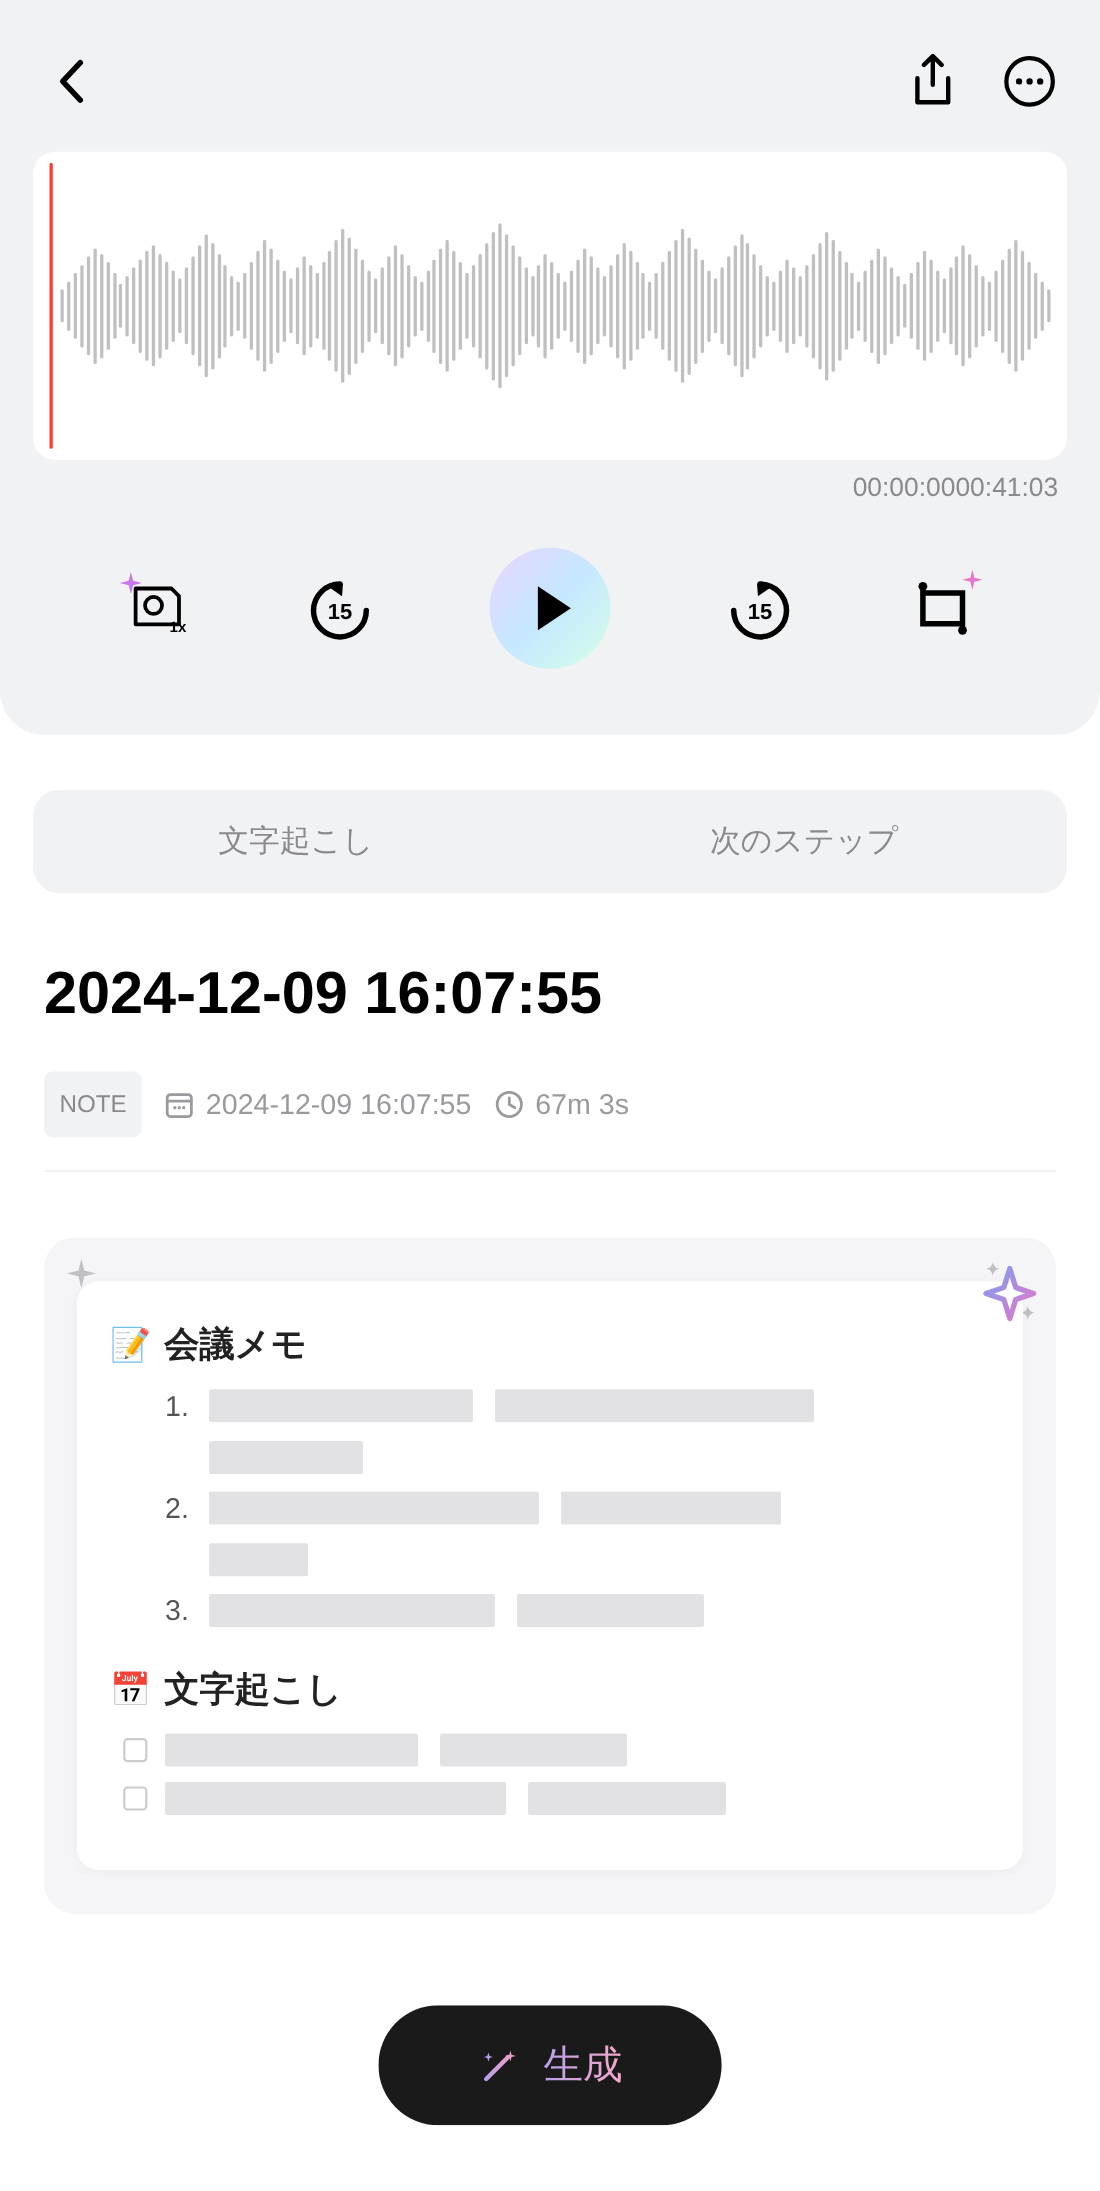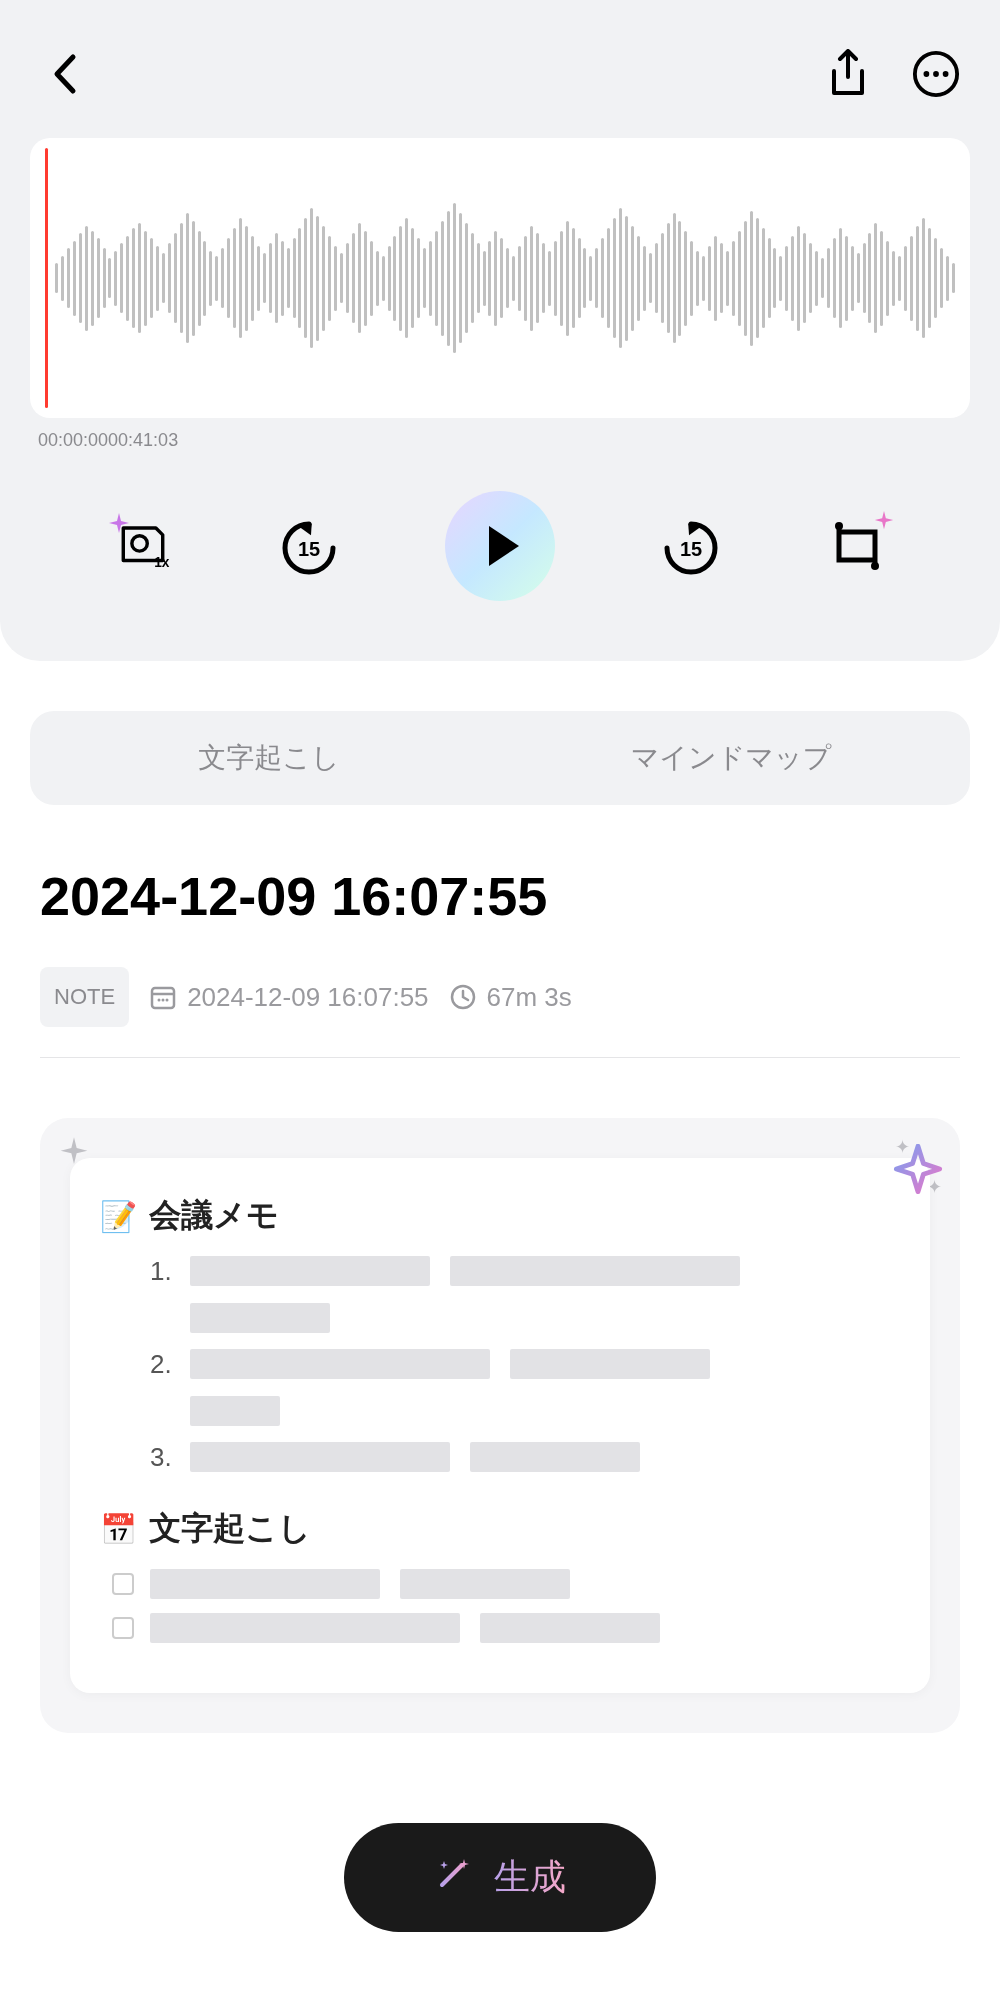--- a/index.html
+++ b/index.html
@@ -9,21 +9,21 @@
 
 .header { display: flex; justify-content: space-between; align-items: center; padding: 20px 10px 40px; }
 .header-right { display: flex; gap: 40px; align-items: center; }
 .icon-btn { width: 48px; height: 48px; display: flex; align-items: center; justify-content: center; cursor: pointer; }
 
 .waveform-box { background: #fff; border-radius: 20px; padding: 20px 15px; height: 280px; position: relative; overflow: hidden; }
 .playhead { position: absolute; left: 15px; top: 10px; bottom: 10px; width: 3px; background: #ff3b30; border-radius: 2px; }
 .waveform { display: flex; align-items: center; justify-content: space-between; height: 100%; gap: 2px; padding-left: 10px; }
 .wave-bar { width: 3px; background: #c0c0c0; border-radius: 2px; }
 
-.time-row { display: flex; justify-content: flex-start; padding: 12px 8px 0; font-size: 18px; color: #8a8a8e; }
+.time-row { display: flex; justify-content: flex-end; padding: 12px 8px 0; font-size: 24px; color: #8a8a8e; }
 
 .controls { display: flex; justify-content: space-around; align-items: center; padding: 40px 30px 20px; }
 .ctrl-btn { width: 60px; height: 60px; display: flex; align-items: center; justify-content: center; cursor: pointer; position: relative; }
 .play-btn { width: 110px; height: 110px; border-radius: 50%; background: linear-gradient(135deg, #e8d5ff 0%, #c5e8ff 50%, #d5ffe8 100%); display: flex; align-items: center; justify-content: center; cursor: pointer; }
 .play-triangle { width: 0; height: 0; border-left: 30px solid #000; border-top: 20px solid transparent; border-bottom: 20px solid transparent; margin-left: 8px; }
 
 .tabs { display: flex; background: #f1f2f4; border-radius: 24px; padding: 8px; margin: 50px 30px 0; justify-content: center; }
 .tab { flex: 1; text-align: center; padding: 20px 0; font-size: 28px; color: #8a8a8e; border-radius: 18px; cursor: pointer; }
 .tab.active { background: #fff; color: #b688d6; }
 
@@ -48,21 +48,21 @@
 .summary-list { padding-left: 50px; }
 .summary-item { display: flex; gap: 14px; margin-bottom: 16px; font-size: 26px; color: #555; }
 .summary-item .num { color: #555; min-width: 26px; }
 .blur-line { display: inline-block; height: 30px; background: #e2e2e5; border-radius: 2px; }
 .blur-row { display: flex; gap: 20px; flex-wrap: wrap; }
 
 .next-steps { margin-top: 34px; }
 .checkbox-row { display: flex; align-items: center; gap: 16px; padding-left: 12px; margin-bottom: 14px; }
 .checkbox { width: 22px; height: 22px; border: 2px solid #ccc; border-radius: 4px; }
 
-.generate-btn { position: fixed; bottom: 60px; left: 50%; transform: translateX(-50%); background: #1a1a1a; color: #fff; padding: 30px 90px; border-radius: 60px; display: flex; align-items: flex-start; gap: 20px; font-size: 36px; cursor: pointer; }
+.generate-btn { position: fixed; bottom: 60px; left: 50%; transform: translateX(-50%); background: #1a1a1a; color: #fff; padding: 30px 90px; border-radius: 60px; display: flex; align-items: center; gap: 20px; font-size: 36px; cursor: pointer; }
 .gen-text { background: linear-gradient(90deg, #b8a0e8, #f5a8c8); -webkit-background-clip: text; background-clip: text; color: transparent; font-weight: 500; }
 </style>
 </head>
 <body>
 
 <div class="audio-section">
   <div class="header">
     <div class="icon-btn">
       <svg width="26" height="42" viewBox="0 0 26 42">
           <path d="M22 4 L6 21 L22 38" stroke="#000" stroke-width="5" fill="none" stroke-linecap="round" stroke-linejoin="round"></path>
@@ -284,21 +284,21 @@
         </svg>
       <svg style="position:absolute;top:-6px;right:-8px" width="22" height="22" viewBox="0 0 24 24">
           <path d="M12 1 L14 9 L22 11 L14 13 L12 21 L10 13 L2 11 L10 9 Z" fill="#e876c8"></path>
         </svg>
     </div>
   </div>
 </div>
 
 <div class="tabs">
   <div class="tab">文字起こし</div>
-  <div class="tab">マインドマップ</div>
+  <div class="tab">次のステップ</div>
 </div>
 
 <div class="title-section">
   <h1 class="main-title">2024-12-09 16:07:55</h1>
 </div>
 
 <div class="meta-row">
   <span class="note-badge">NOTE</span>
   <div class="meta-item">
     <svg width="28" height="28" viewBox="0 0 28 28">

